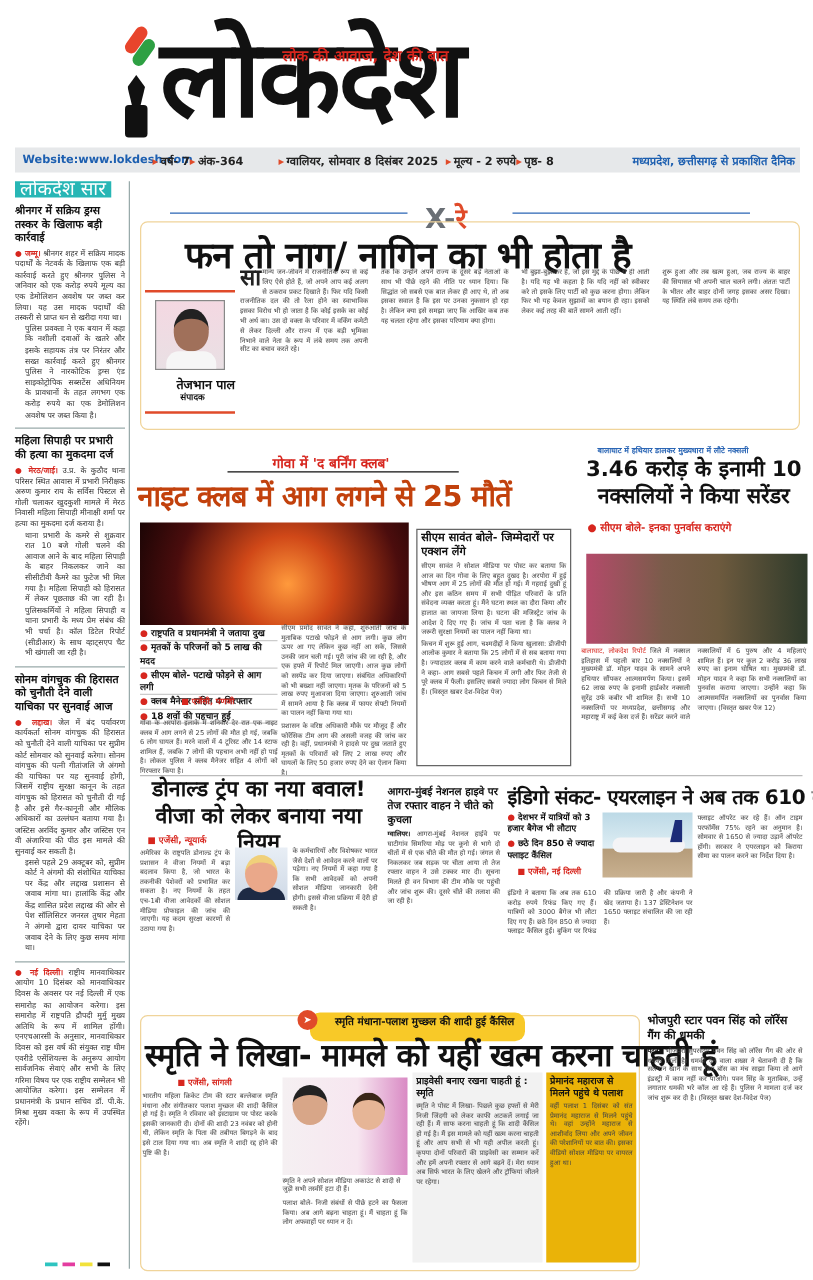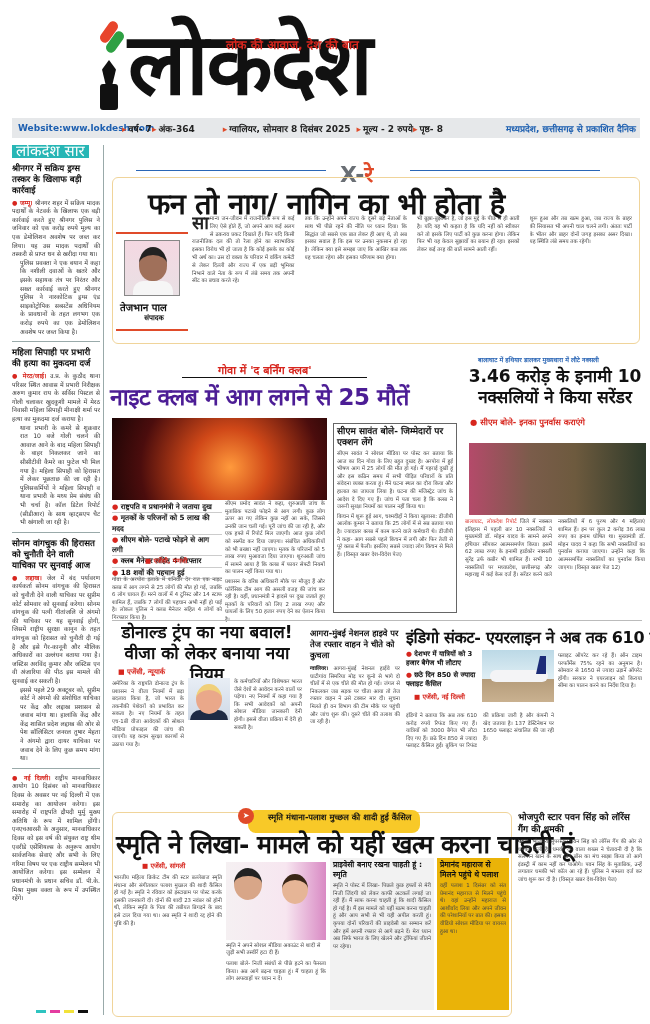--- a/index.html
+++ b/index.html
@@ -39,31 +39,31 @@
   .xray-line-r { position: absolute; left: 410px; top: 170px; width: 190px; height: 1px; background: #2b66b5; }
   .xray-label { position: absolute; left: 340px; top: 158px; font-size: 22px; font-weight: bold; color: #6a6f75; }
   .xray-label .re { color: #e04b2a; }
 
   .editorial-box { position: absolute; left: 112px; top: 177px; width: 528px; height: 167px; border: 1px solid #f0d49a; border-radius: 6px; }
   .ed-title { position: absolute; left: 148px; top: 183px; font-size: 29px; font-weight: bold; color: #111; letter-spacing: -0.5px; }
   .ed-photo-rule1 { position: absolute; left: 116px; top: 232px; width: 72px; height: 2px; background: #e04b2a; }
   .ed-photo { position: absolute; left: 124px; top: 240px; width: 56px; height: 56px; border: 1px solid #888; background: linear-gradient(#f4d8e2, #e9e0e4); overflow: hidden; }
   .ed-face { position: absolute; left: 14px; top: 6px; width: 28px; height: 34px; background: #a0705a; border-radius: 50% 50% 45% 45%; border-top: 8px solid #222; }
   .ed-body { position: absolute; left: 8px; top: 40px; width: 40px; height: 20px; background: #f6f6f6; border-radius: 10px 10px 0 0; }
-  .ed-name { position: absolute; left: 120px; top: 300px; width: 68px; text-align: left; font-weight: bold; font-size: 10px; }
+  .ed-name { position: absolute; left: 120px; top: 300px; width: 68px; text-align: right; font-weight: bold; font-size: 10px; }
   .ed-role { position: absolute; left: 120px; top: 313px; width: 68px; text-align: center; font-size: 7px; font-weight: bold; }
   .ed-photo-rule2 { position: absolute; left: 116px; top: 329px; width: 72px; height: 2px; background: #e04b2a; }
   .ed-cols { position: absolute; left: 192px; top: 215px; width: 440px; height: 125px; display: flex; gap: 10px; }
   .ed-col { flex: 1; font-size: 5.4px; line-height: 7.8px; color: #444; text-align: justify; overflow: hidden; }
   .dropcap { float: left; font-size: 18px; line-height: 16px; font-weight: bold; color: #222; margin-right: 1px; }
 
   
   .goa-kicker { position: absolute; left: 218px; top: 362px; font-size: 11px; font-weight: bold; color: #d7261e; }
   .goa-kicker-rule { position: absolute; left: 182px; top: 377px; width: 185px; height: 1px; background: #111; }
-  .goa-head { position: absolute; left: 110px; top: 380px; font-size: 23px; font-weight: bold; color: #4c1d95; letter-spacing: -0.5px; white-space: nowrap; }
+  .goa-head { position: absolute; left: 110px; top: 380px; font-size: 23px; font-weight: bold; color: #c2410c; letter-spacing: -0.5px; white-space: nowrap; }
   .goa-photo { position: absolute; left: 112px; top: 418px; width: 215px; height: 82px; background: radial-gradient(circle at 55% 60%, #ff9a3c 0%, #d04818 30%, #4b0d0d 70%, #1b0505 100%); }
   .goa-bullets { position: absolute; left: 112px; top: 502px; width: 220px; }
   .goa-bullet { font-size: 7.2px; font-weight: bold; color: #111; line-height: 10.3px; border-bottom: 1px solid #ccc; }
   .goa-bullet::before { content: "● "; color: #d7261e; }
   .goa-credit { position: absolute; left: 145px; top: 556px; font-size: 6.5px; color: #d7261e; font-weight: bold; }
   .goa-credit::before { content: "■ "; }
   .goa-text1 { position: absolute; left: 225px; top: 500px; width: 100px; font-size: 5.4px; line-height: 7.6px; color: #444; text-align: justify; }
   .goa-text2 { position: absolute; left: 112px; top: 576px; width: 110px; font-size: 5.4px; line-height: 7.6px; color: #444; text-align: justify; }
   .goa-text3 { position: absolute; left: 225px; top: 578px; width: 100px; font-size: 5.4px; line-height: 7.6px; color: #444; text-align: justify; }
 

